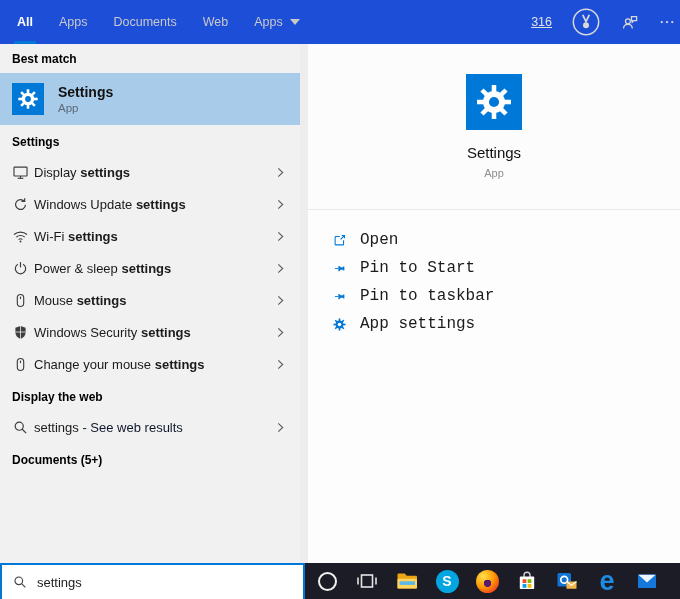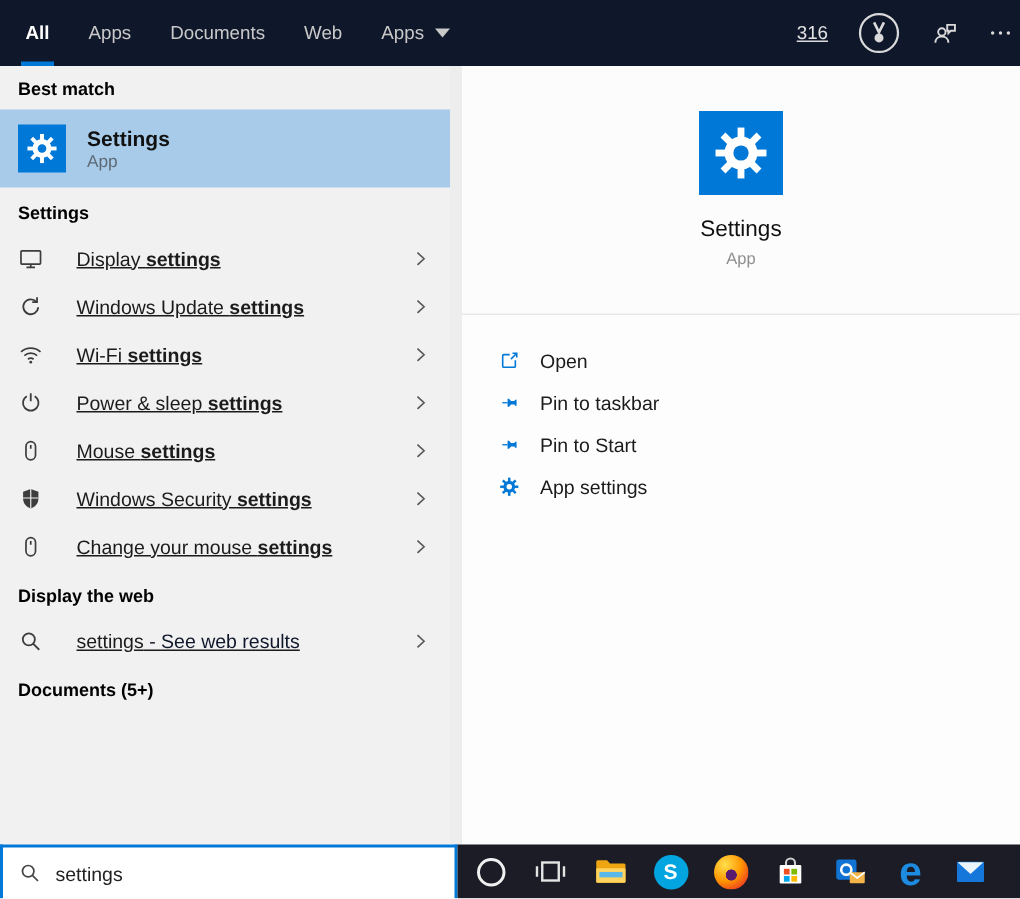--- a/index.html
+++ b/index.html
@@ -1,21 +1,21 @@
 <!DOCTYPE html>
 <html><head>
 <meta charset="utf-8">
 <style>
   * { margin:0; padding:0; box-sizing:border-box; }
   html,body { background:#fff; }
   body { font-family:"Liberation Sans","DejaVu Sans",sans-serif; }
   .screen { position:relative; width:680px; height:599px; background:#f1f1f1; overflow:hidden; }
 
   
-  .topbar { position:absolute; top:0; left:0; right:0; height:44px; background:#0f172a;
+  .topbar { position:absolute; top:0; left:0; right:0; height:44px; background:#1d4ed8;
             display:flex; align-items:stretch; }
   .tabs { display:flex; align-items:stretch; padding-left:4px; }
   .tab { position:relative; display:flex; align-items:center; padding:0 13px;
          color:#c9c9c9; font-size:12.5px; cursor:default; }
   .tab.active { color:#ffffff; font-weight:bold; }
   .tab.active::after { content:""; position:absolute; left:10px; right:10px; bottom:0;
                        height:3px; background:#0078d7; }
   .tab .caret { width:0; height:0; margin-left:7px; border-left:5px solid transparent;
                 border-right:5px solid transparent; border-top:6px solid #c9c9c9; }
   .topbar-right { margin-left:auto; display:flex; align-items:center; gap:19px; padding-right:4px; color:#dcdcdc;text-decoration:underline; }
@@ -28,38 +28,38 @@
   .sec-header.tight { padding-top:10px; }
   .best-row { height:52px; background:#a8cbea; display:flex; align-items:center; padding:0 12px; }
   .best-tile { width:32px; height:32px; background:#0078d7; display:flex; align-items:center; justify-content:center; flex:0 0 auto; }
   .best-tile svg { width:24px; height:24px; color:#fff; --hole:#0078d7; }
   .best-text { margin-left:14px; display:flex; flex-direction:column; gap:2px; }
   .best-title { font-size:14px; font-weight:bold; color:#111; }
   .best-sub { font-size:11.5px; color:#5d6a75; }
   .row { height:32px; display:flex; align-items:center; padding:0 12px; font-size:13px; color:#1b1b1b; }
   .row .li-icon { width:17px; height:17px; color:#3d3d3d; flex:0 0 auto; display:flex; }
   .row .li-icon svg { width:17px; height:17px; }
-  .row .label { margin-left:22px; white-space:pre;text-decoration:underline; }
+  .row .label { margin-left:5px; white-space:pre; }
   .row .label b { font-weight:bold; }
   .row .chev { margin-left:auto; width:15px; height:15px; color:#5a5a5a; display:flex; }
   .row .chev svg { width:15px; height:15px; }
   .web-suffix { color:#0f172a; white-space:pre; }
 
   
   .right-panel { position:absolute; top:44px; left:300px; right:0; bottom:36px; background:#fdfdfd; display:flex; }
   .texture-strip { width:8px; background:#ededee; flex:0 0 auto; }
   .preview-wrap { flex:1; display:flex; flex-direction:column; }
   .preview-head { height:166px; background:#fcfcfc; border-bottom:1px solid #e8e8e8;
                   display:flex; flex-direction:column; align-items:center; justify-content:center; }
   .preview-tile { width:56px; height:56px; background:#0078d7; display:flex; align-items:center; justify-content:center; }
   .preview-tile svg { width:42px; height:42px; color:#fff; --hole:#0078d7; }
   .preview-title { margin-top:14px; font-size:15px; color:#111; }
   .preview-sub { margin-top:6px; font-size:11px; color:#8e8e8e; }
   .actions { padding:16px 0 0 24px; }
-  .action { height:28px; display:flex; align-items:center; font-size:13px; color:#1b1b1b; }
+  .action { height:28px; display:flex; align-items:center; font-size:16px; color:#1b1b1b;font-family:Liberation Mono, monospace; }
   .action .a-icon { width:15px; height:15px; color:#0078d7; display:flex; }
   .action .a-icon svg { width:15px; height:15px; --hole:#fdfdfd; }
   .action .a-label { margin-left:13px; }
 
   
   .search-bar { position:absolute; left:0; bottom:0; width:305px; height:36px; background:#fff;
                 border:2px solid #0078d7; border-bottom:none; display:flex; align-items:center; padding:0 10px; }
   .search-bar .s-icon { width:16px; height:16px; color:#444; display:flex; flex:0 0 auto; }
   .search-bar .s-icon svg { width:16px; height:16px; }
   .search-bar input { border:none; outline:none; background:transparent; margin-left:9px;
@@ -329,29 +329,29 @@
               </svg>
           </span>
           <span class="a-label">Open</span>
         </div>
         <div class="action">
           <span class="a-icon">
               <svg>
                 <use href="#sym-pin"></use>
               </svg>
             </span>
-          <span class="a-label">Pin to taskbar</span>
+          <span class="a-label">Pin to Start</span>
         </div>
         <div class="action">
           <span class="a-icon">
               <svg>
                 <use href="#sym-pin"></use>
               </svg>
             </span>
-          <span class="a-label">Pin to Start</span>
+          <span class="a-label">Pin to taskbar</span>
         </div>
         <div class="action">
           <span class="a-icon">
               <svg style="color:#0078d7">
                 <use href="#sym-gear"></use>
               </svg>
             </span>
           <span class="a-label">App settings</span>
         </div>
       </div>

